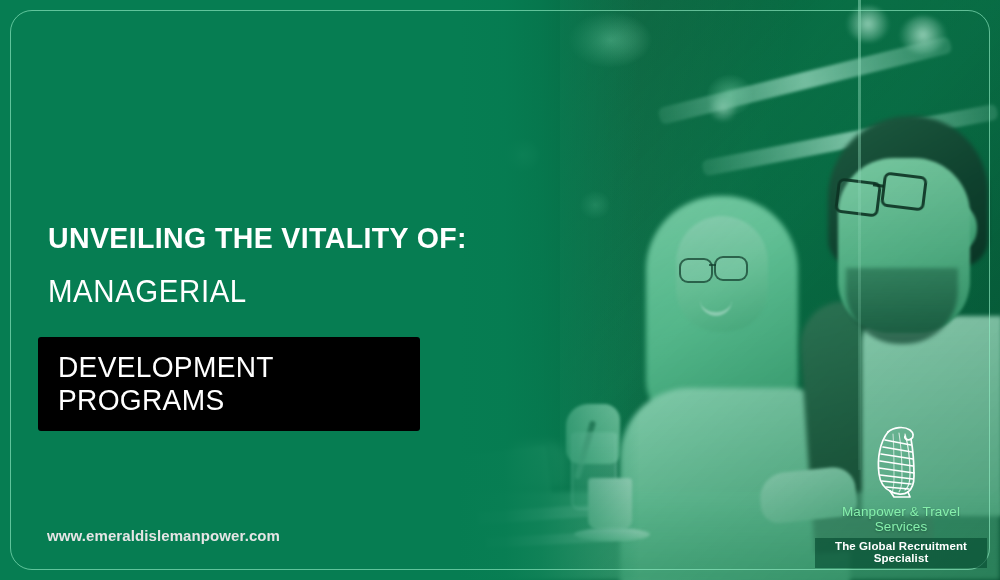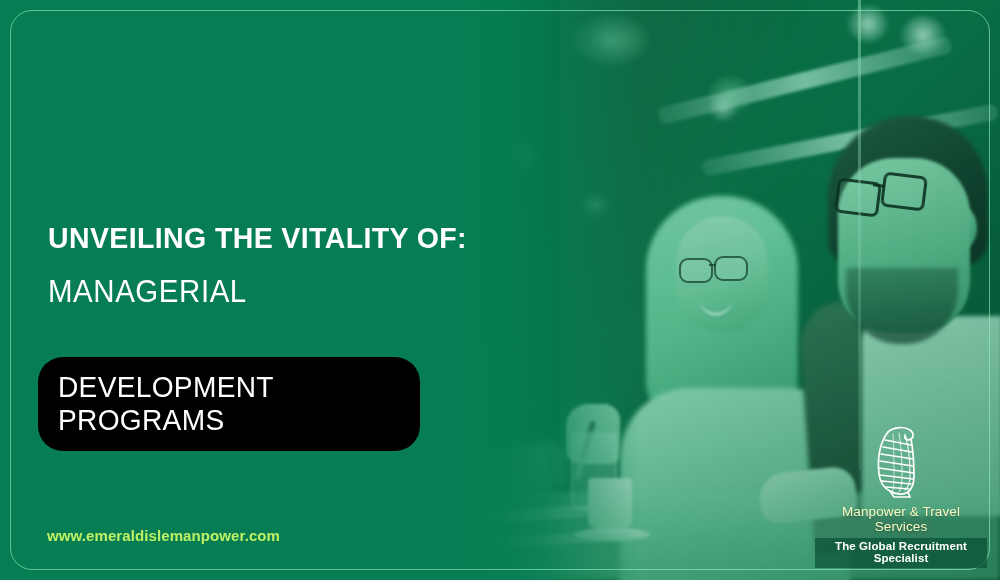--- a/index.html
+++ b/index.html
@@ -315,41 +315,41 @@
     font-weight: 400;
     letter-spacing: .6px;
     line-height: 1.05;
     margin: 22px 0 0 0;
     transform: scaleX(.95);
     transform-origin: left center;
   }
 
   .highlight-box {
     position: absolute;
-    left: 38px; top: 357px;
+    left: 38px; top: 337px;
     width: 382px; height: 94px;
     background: #000000;
-    border-radius: 25px;
+    border-radius: 3px;
     display: flex;
     align-items: center;
   }
   .highlight-text {
     color: #ffffff;
     font-size: 29px;
     font-weight: 400;
     letter-spacing: .3px;
     margin-left: 20px;
     transform: scaleX(.97);
     transform-origin: left center;
   }
 
   .site-url {
     position: absolute;
     left: 47px; top: 527px;
-    color: #bef264;
+    color: #e5e5e5;
     font-size: 15px;
     font-weight: 700;
     letter-spacing: .1px;
   }
 
   
   .logo {
     position: absolute;
     left: 815px; top: 424px;
     width: 172px;
@@ -364,21 +364,21 @@
   .logo-name {
     color: #ffffff;
     font-family: "Liberation Serif", serif;
     font-size: 29px;
     font-weight: 700;
     line-height: 1;
     letter-spacing: .2px;
     text-shadow: 0 1px 2px rgba(0,40,25,.35);
   }
   .logo-sub {
-    color: #fef9c3;
+    color: #86efac;
     font-size: 13.5px;
     font-weight: 400;
     line-height: 1.1;
     margin-top: 1px;
     letter-spacing: .1px;
     text-shadow: 0 1px 2px rgba(0,40,25,.35);
   }
   .logo-tag {
     margin-top: 3px;
     background: rgba(3,72,46,.62);

